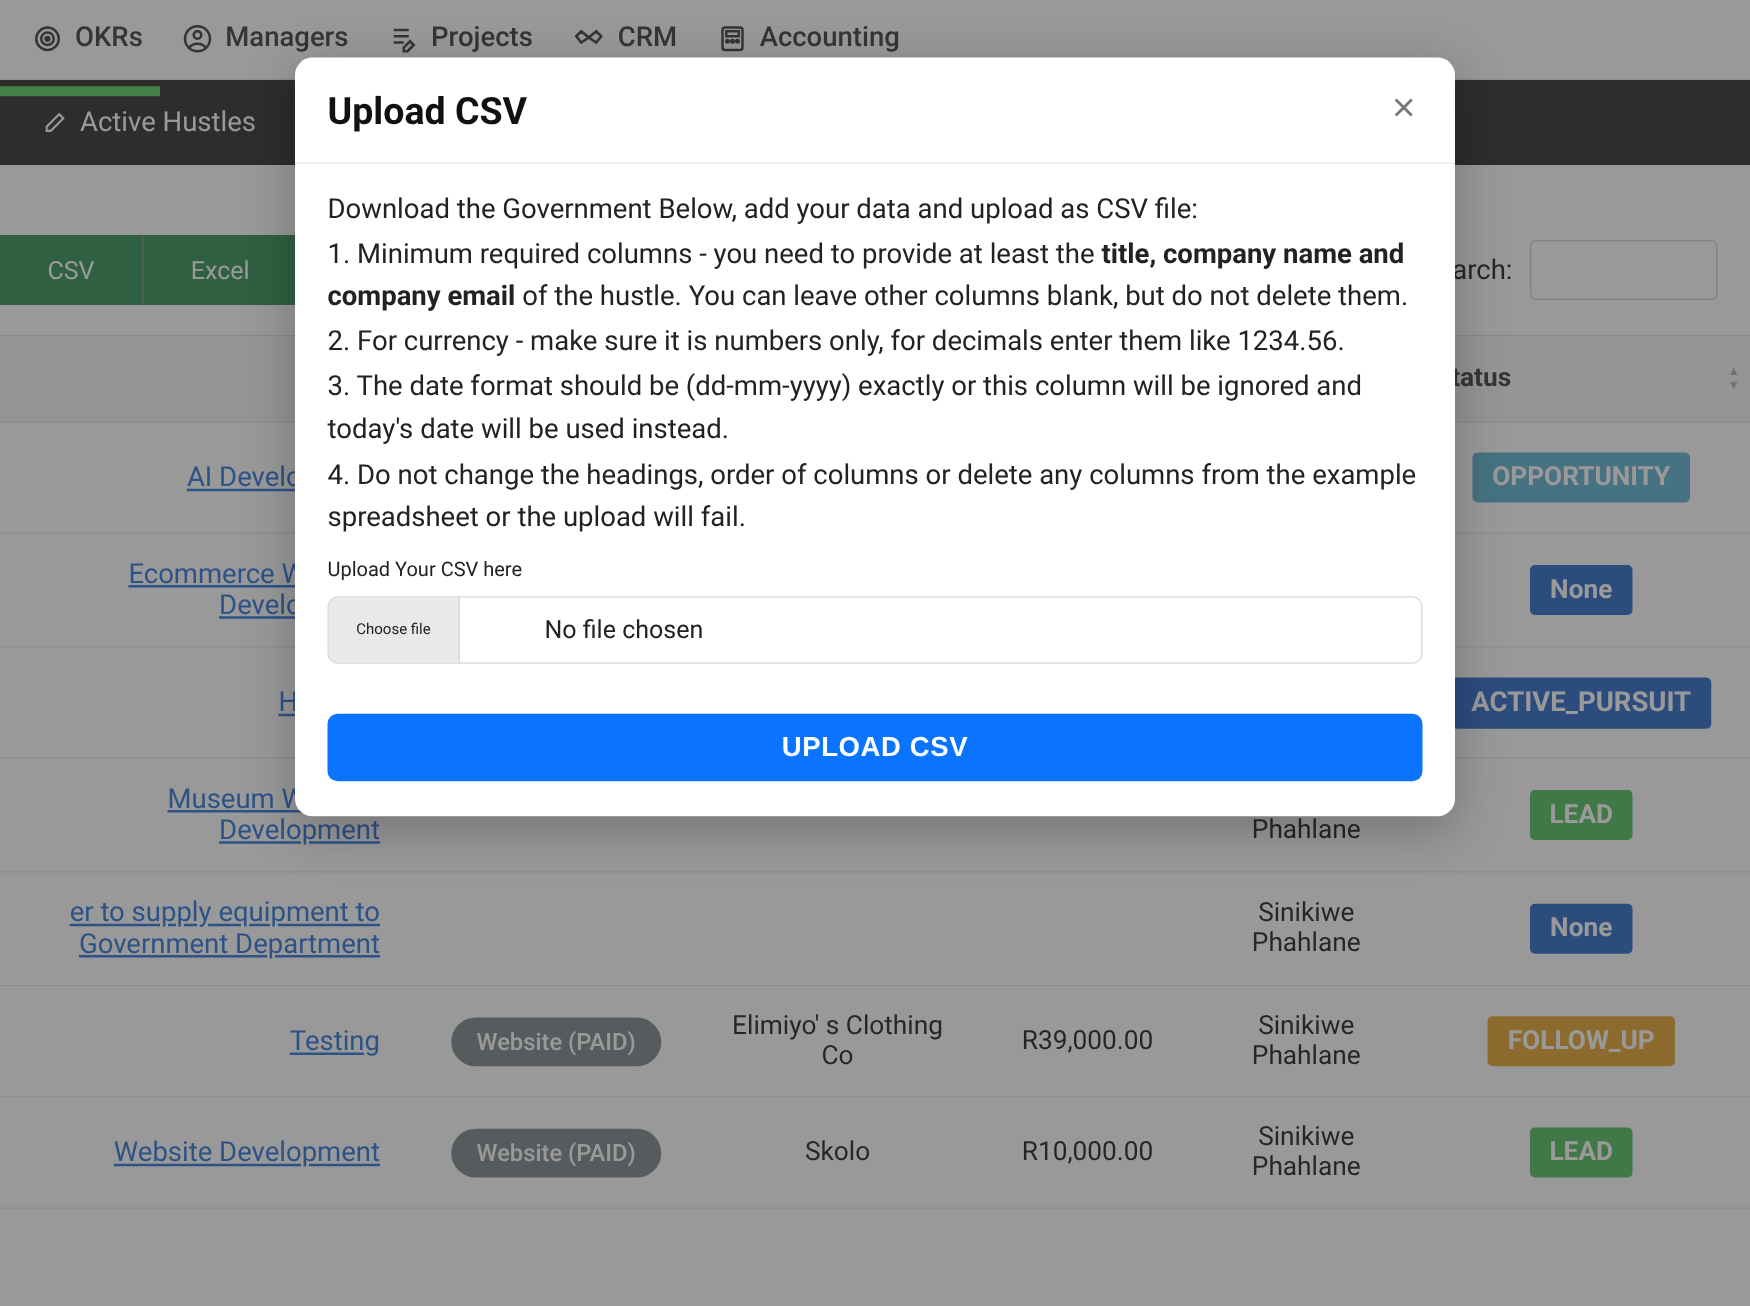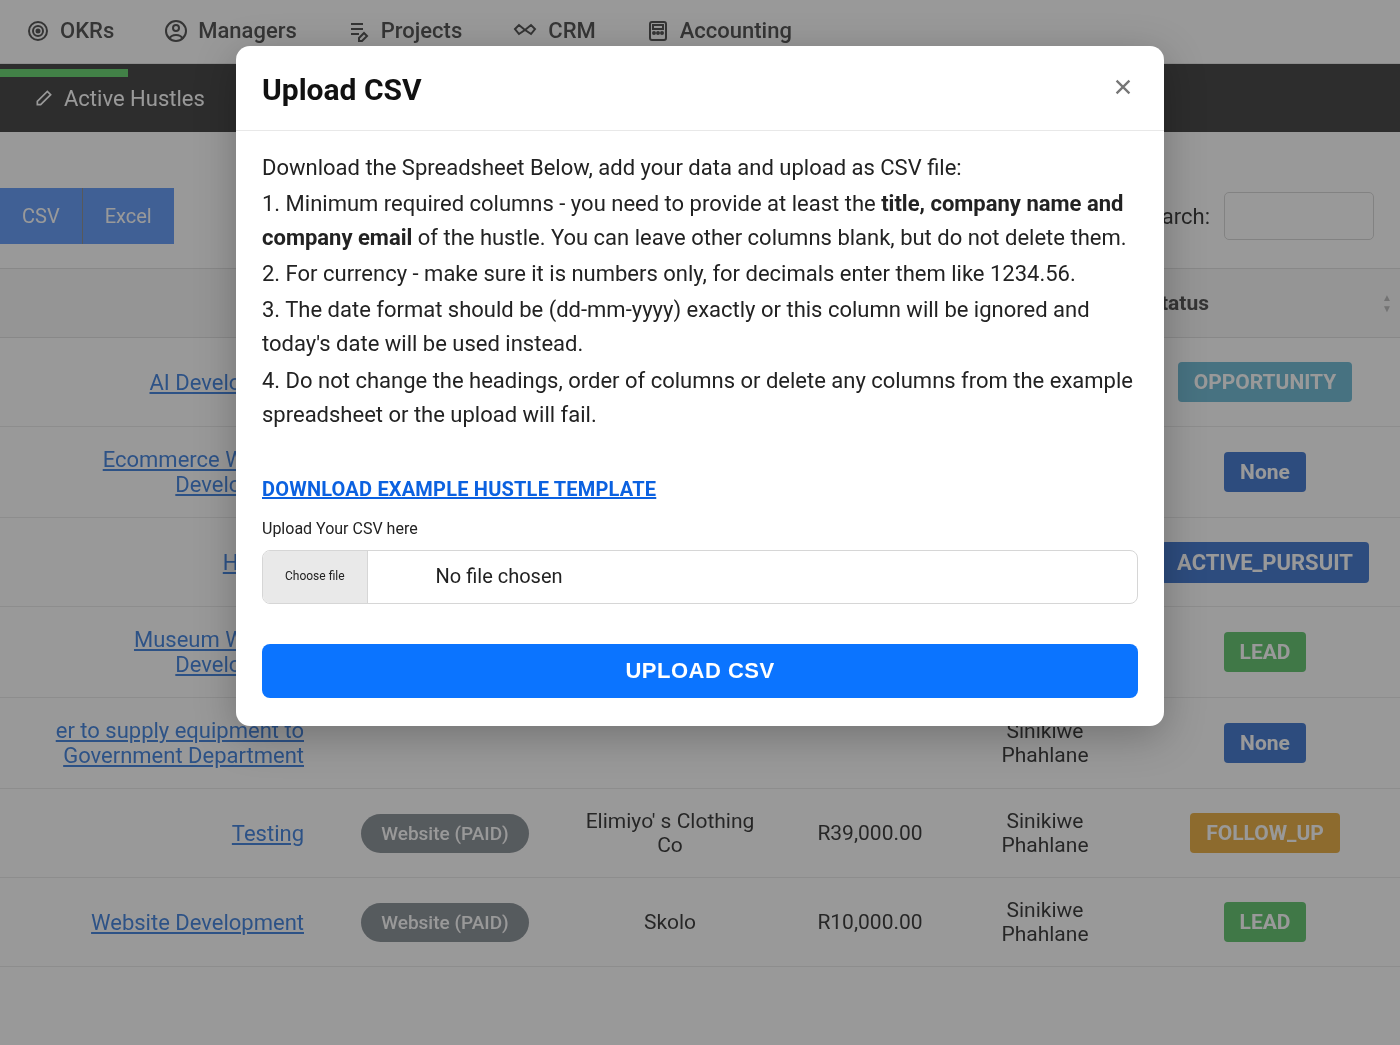--- a/index.html
+++ b/index.html
@@ -8,21 +8,21 @@
     background: #fff;
     width: 1400px;
     height: 1045px;
     overflow: hidden;
     position: relative;
   }
   
   .topnav {
     display: flex;
     align-items: center;
-    gap: 50px;
+    gap: 32px;
     padding: 18px 26px 20px 26px;
     border-bottom: 1px solid #e5e5e5;
     font-size: 22px;
     font-weight: 500;
     color: #222;
   }
   .topnav .nav-item { display: flex; align-items: center; gap: 10px; cursor: pointer; }
   .green-bar {
     position: absolute;
     left: 0; top: 69px;
@@ -46,23 +46,23 @@
   
   .toolbar-row {
     display:flex;
     align-items:center;
     justify-content:space-between;
     margin-top: 56px;
     padding: 0 26px 0 0;
   }
   .export-btns { display:flex; }
   .export-btns .ebtn {
-    background: #3b82f6;
+    background: #15803d;
     color: #fff;
-    padding: 16px 22px;
+    padding: 16px 38px;
     font-size: 20px;
     cursor:pointer;
   }
   .export-btns .ebtn + .ebtn { border-left: 1px solid #6d7277; }
   .search-wrap { display:flex; align-items:center; gap:14px; font-size:22px; }
   .search-wrap input {
     height: 48px; width: 150px;
     border: 1px solid #ccc; border-radius:5px;
     font-size: 20px; padding: 0 10px;
   }
@@ -353,29 +353,28 @@
   <div class="modal">
     <div class="modal-head">
       <h2>Upload CSV</h2>
       <span class="close-x">
         <svg width="22" height="22" viewBox="0 0 24 24" fill="none" stroke="#777" stroke-width="2.5">
             <path d="M5 5l14 14M19 5L5 19"></path>
           </svg>
       </span>
     </div>
     <div class="modal-body">
-      <p>Download the Spreadsheet Below, add your data and upload as CSV file:</p>
+      <p>Download the Government Below, add your data and upload as CSV file:</p>
       <p>
         <span>1. Minimum required columns - you need to provide at least the </span><span class="bold">title, company name and company email</span><span> of the hustle. You can leave other columns blank, but do not delete them.</span>
       </p>
       <p>2. For currency - make sure it is numbers only, for decimals enter them like 1234.56.</p>
       <p>3. The date format should be (dd-mm-yyyy) exactly or this column will be ignored and today's date will be used instead.</p>
       <p>4. Do not change the headings, order of columns or delete any columns from the example spreadsheet or the upload will fail.</p>
 
-      <a href="#" class="dl-link">DOWNLOAD EXAMPLE HUSTLE TEMPLATE</a>
 
       <div class="upload-label">Upload Your CSV here</div>
       <div class="file-row">
         <div class="choose">Choose file</div>
         <div class="chosen">No file chosen</div>
       </div>
     </div>
     <button class="upload-btn">UPLOAD CSV</button>
   </div>
 </div>

